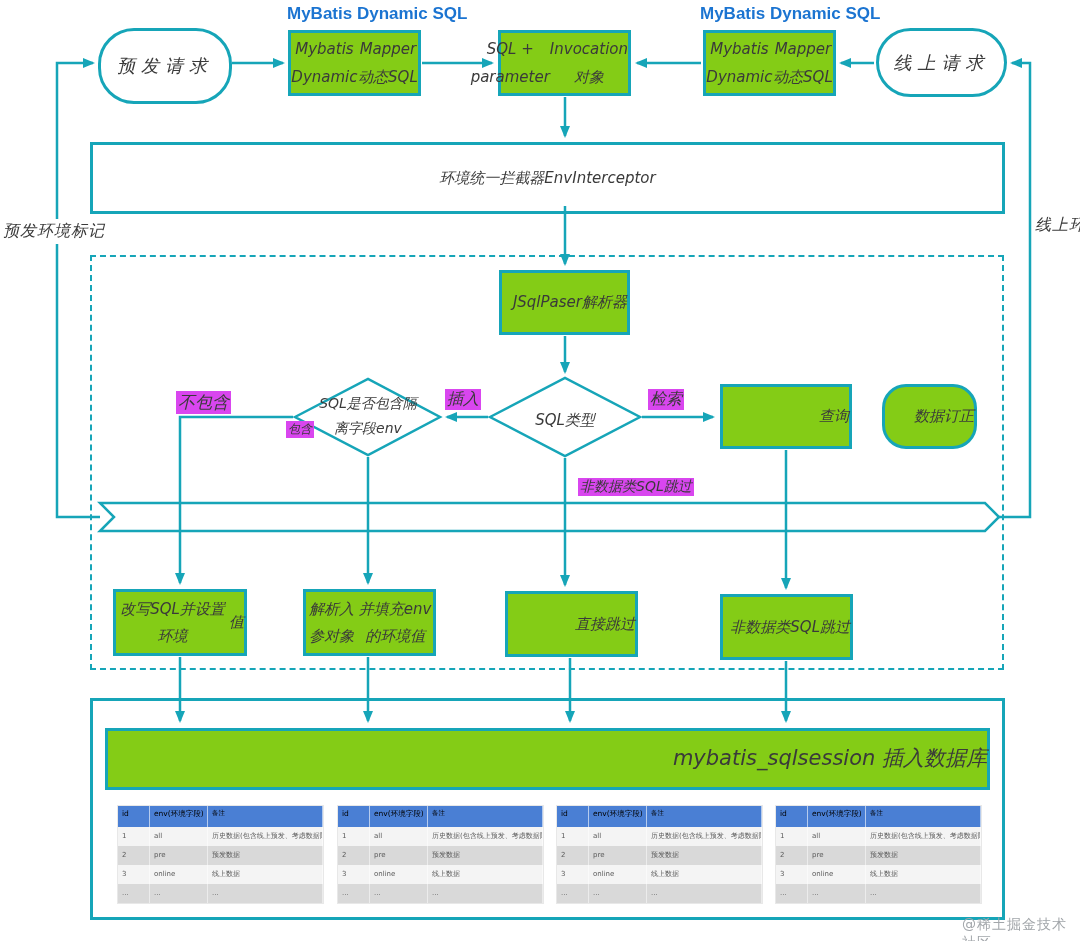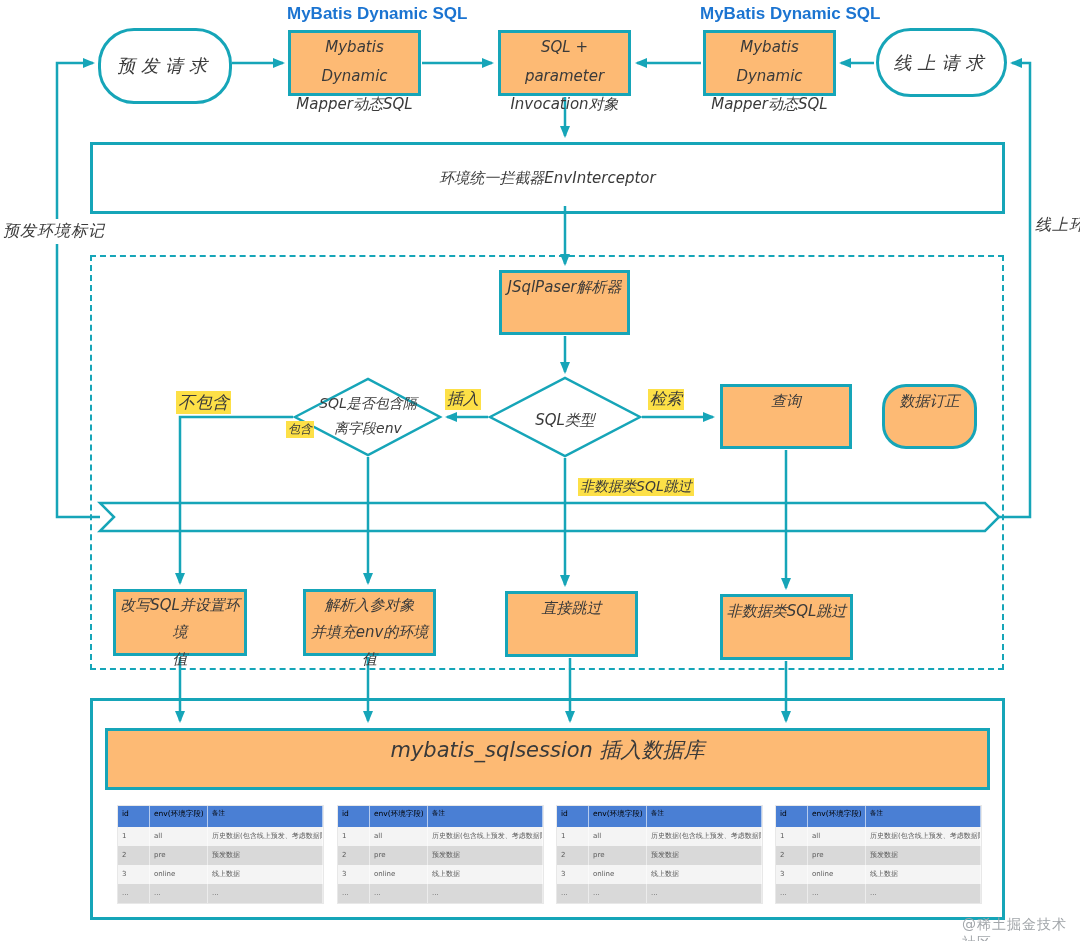--- a/index.html
+++ b/index.html
@@ -2,29 +2,29 @@
 <html style="--accent: #16a5b8; --title-blue: #1b74d1; --table-header: #4a7fd4; --env-red: #c0504d;"><head>
 <meta charset="utf-8">
 <style>
   html,body{margin:0;padding:0;background:#fff;}
   body{width:1080px;height:941px;overflow:hidden;font-family:"DejaVu Sans",sans-serif;}
   #canvas{position:relative;width:1080px;height:941px;background:#ffffff;}
   
   .big-box{position:absolute;border:3px solid var(--accent);background:transparent;box-sizing:border-box;}
   .dashed-box{position:absolute;border:2px dashed var(--accent);background:transparent;box-sizing:border-box;}
   
-  .node{position:absolute;border:3px solid var(--accent);background:#fdba74;box-sizing:border-box;
-        display:flex;flex-direction:column;align-items:center;justify-content:space-between;
+  .node{position:absolute;border:3px solid var(--accent);background:#84cc16;box-sizing:border-box;
+        display:flex;flex-direction:row;align-items:center;justify-content:flex-end;
         font-size:15px;color:#3a3a3a;font-style:italic;text-align:center;line-height:1.9;z-index:3;}
   .pill{position:absolute;border:3px solid var(--accent);background:#fff;box-sizing:border-box;border-radius:36px;
         display:flex;align-items:center;justify-content:center;font-size:18px;letter-spacing:6px;
         color:#3a3a3a;font-style:italic;z-index:3;}
   .diamond-label{position:absolute;z-index:3;text-align:center;color:#3a3a3a;font-style:italic;font-size:14px;line-height:1.8;}
   .flow-title{position:absolute;color:var(--title-blue);font-weight:bold;font-size:17px;z-index:3;font-family:"Liberation Sans",sans-serif;}
-  .edge-label{position:absolute;color:#3a3a3a;font-style:italic;z-index:4;font-size:16px;background:#fde047;padding:0 2px;}
+  .edge-label{position:absolute;color:#3a3a3a;font-style:italic;z-index:4;font-size:16px;background:#d946ef;padding:0 2px;}
   .side-label{position:absolute;color:#3a3a3a;font-style:italic;z-index:4;font-size:16px;background:#fff;padding:2px 1px;letter-spacing:1px;white-space:nowrap;}
   #connectors{position:absolute;left:0;top:0;z-index:2;}
   #connectors polyline, #connectors line{fill:none;stroke:var(--accent);stroke-width:2.5;}
   #connectors .band{fill:#ffffff;fill-opacity:0;stroke:var(--accent);stroke-width:2.5;}
   
   .db-title{font-size:21px;font-style:italic;color:#3a3a3a;}
   .env-table{position:absolute;width:205px;z-index:3;font-style:normal;box-shadow:0 0 0 1px #e8e8e8;}
   .trow{display:flex;width:100%;}
   .thead{background:var(--table-header);color:#000000;height:21px;}
   .thead .tc{font-size:7.5px;line-height:15px;border-right:1px solid rgba(255,255,255,.6);}

